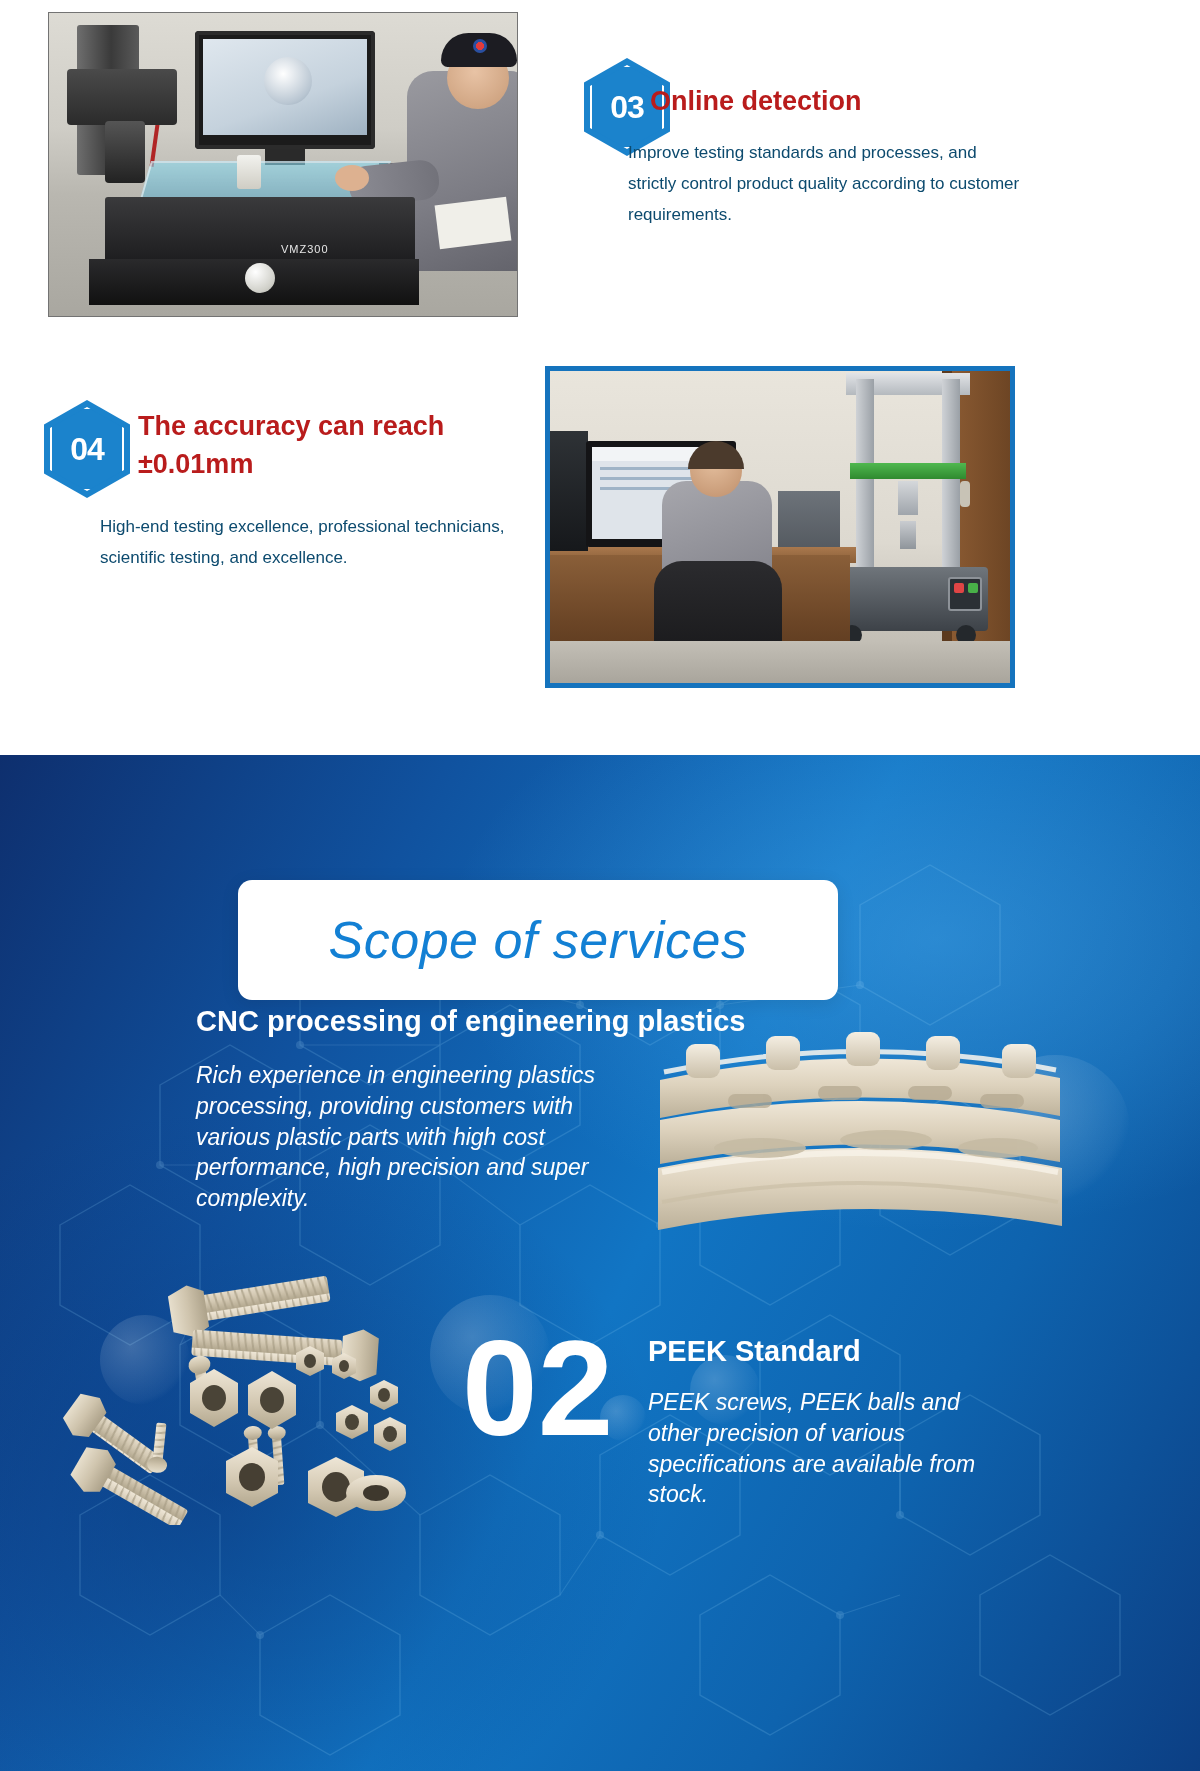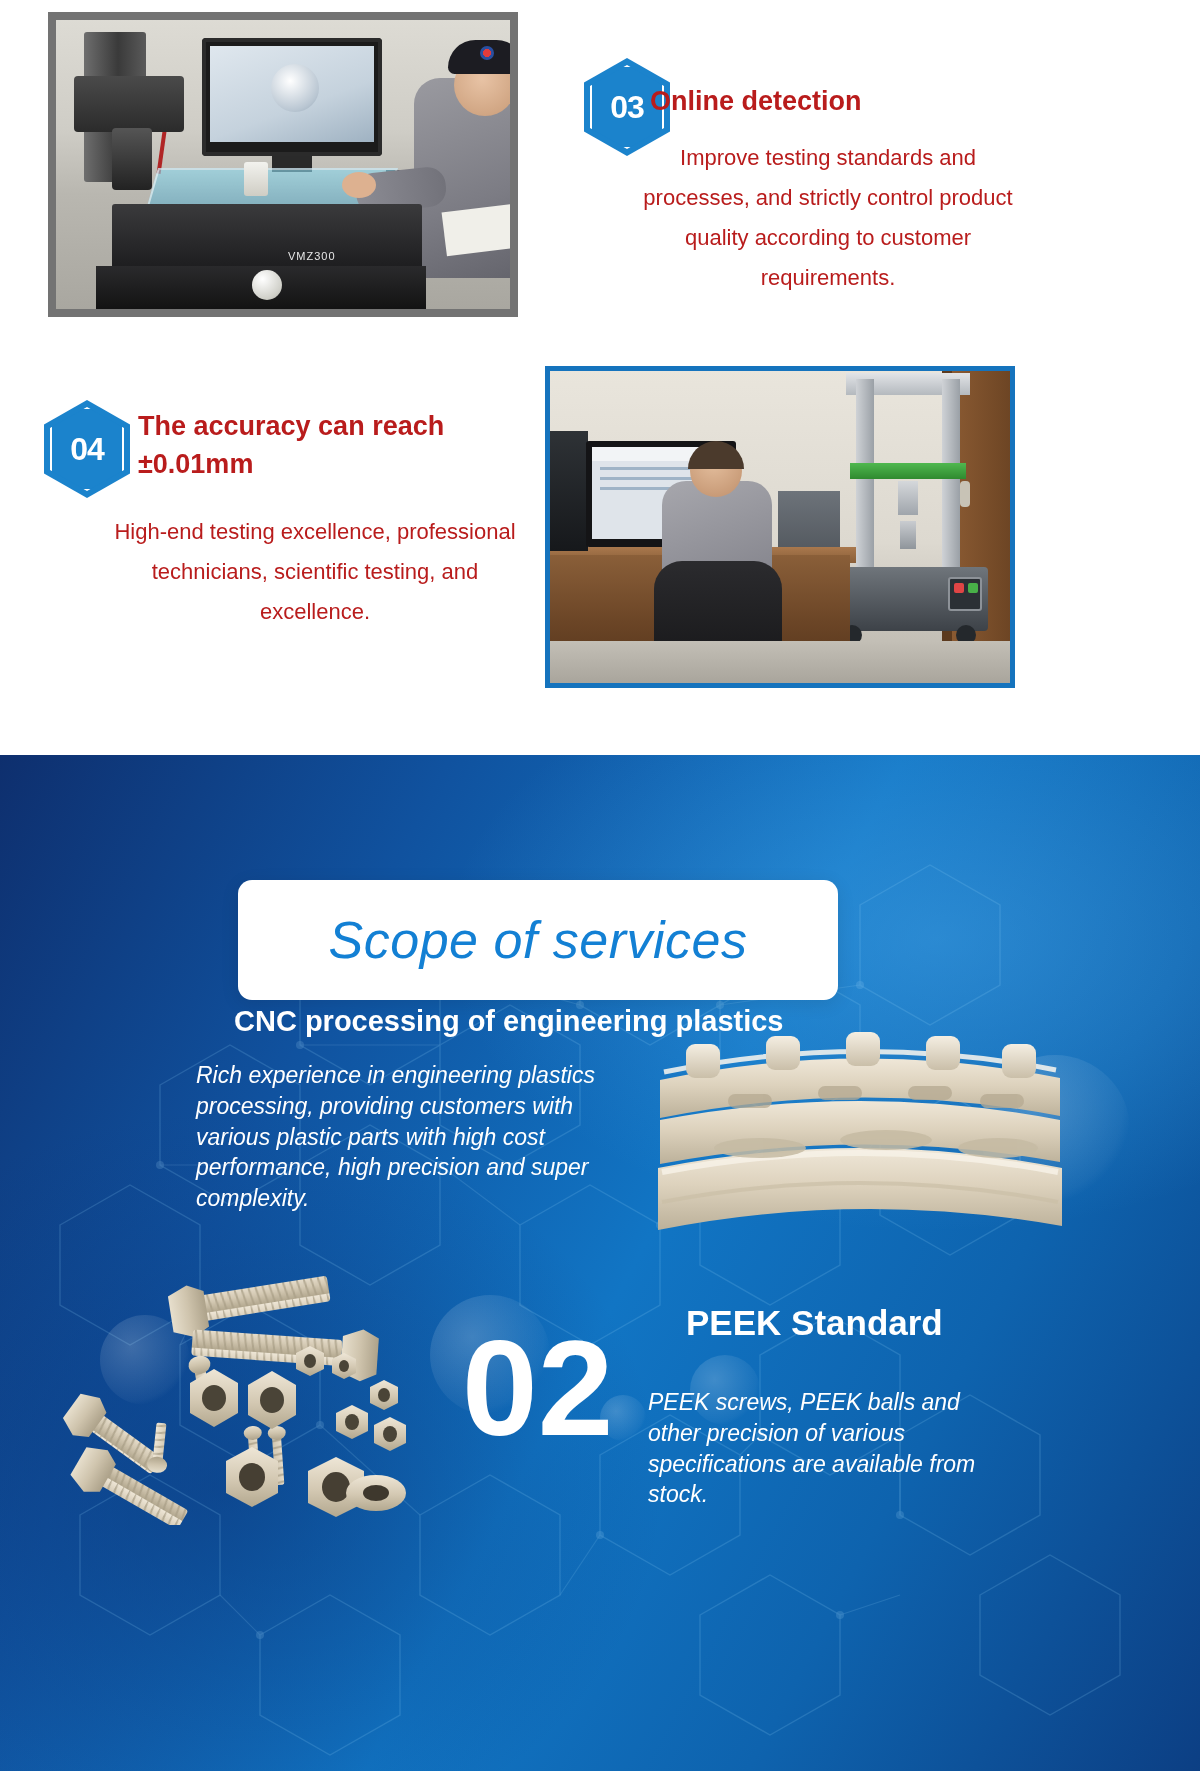--- a/index.html
+++ b/index.html
@@ -17,21 +17,21 @@
     left: 0; top: 0;
     width: 1200px; height: 840px;
     background: #ffffff;
   }
 
   
   .card03-photo {
     position: absolute;
     left: 48px; top: 12px;
     width: 470px; height: 305px;
-    border: 8px solid #737373;
+    border: 1px solid #737373;
     background: #0c4a6e;
     overflow: hidden;
   }
   .card03-photo .ph-wall {
     position: absolute; left:0; top:0; width:100%; height:100%;
     background: linear-gradient(180deg,#dddbd4 0%, #cfcdc6 38%, #b9b7b0 60%, #a9a7a0 100%);
   }
   .ph-vmm-col {
     position:absolute; left:28px; top:12px; width:62px; height:150px;
     background: linear-gradient(90deg,#6e6e6e,#3a3a3a 55%,#5a5a5a);
@@ -288,23 +288,22 @@
   }
 
   .feat-title {
     position:absolute;
     font-size:27px; font-weight:bold; color:#b91c1c;
     line-height:1.42;
     font-family:"Liberation Sans", sans-serif;
   }
   .feat-body {
     position:absolute;
-    font-size:22px; color:#b91c1c; line-height:1.82;
-    font-family:"Liberation Sans", sans-serif;
-    text-align:center;
+    font-size:17px; color:#0c4a6e; line-height:1.82;
+    font-family:"Liberation Sans", sans-serif;
   }
 
   
   .blue-section {
     position:absolute;
     left:0; top:755px;
     width:1200px; height:1016px;
     background:
       radial-gradient(ellipse 700px 420px at 78% 18%, rgba(80,175,240,.42), rgba(80,175,240,0) 70%),
       radial-gradient(ellipse 620px 520px at 18% 72%, rgba(10,52,120,.55), rgba(10,52,120,0) 72%),
@@ -338,21 +337,20 @@
   .big-num {
     position:absolute;
     color:#ffffff; font-weight:bold;
     font-family:"Liberation Sans", sans-serif;
     line-height:1;
   }
   .svc-title {
     position:absolute;
     color:#ffffff; font-weight:bold;
     font-family:"Liberation Sans", sans-serif;
-    margin-left:38px;
   }
   .svc-body {
     position:absolute;
     color:#ffffff;
     font-family:"Liberation Sans", sans-serif;
     line-height:1.34;
     font-style:italic;
   }
 
   
@@ -558,21 +556,21 @@
       <path d="M12,182 Q210,144 408,182" stroke="#cbbfa7" stroke-width="4" fill="none" opacity=".7"></path>
       <g fill="#c6bba3" opacity=".85">
         <ellipse cx="110" cy="128" rx="46" ry="10"></ellipse>
         <ellipse cx="236" cy="120" rx="46" ry="10"></ellipse>
         <ellipse cx="348" cy="128" rx="40" ry="10"></ellipse>
       </g>
     </svg>
   </div>
 
   <div class="big-num" style="left:462px; top:565px; font-size:136px;">02</div>
-  <div class="svc-title" style="left:648px; top:548px; width:420px; font-size:35px;">PEEK Standard</div>
+  <div class="svc-title" style="left:648px; top:580px; width:420px; font-size:29px;">PEEK Standard</div>
   <div class="svc-body" style="left:648px; top:632px; width:370px; font-size:23px;">PEEK screws, PEEK balls and other precision of various specifications are available from stock.</div>
 
   <div class="peek-bolts">
     <svg viewBox="0 0 400 260" width="400" height="260">
       <defs>
         <linearGradient id="bg1" x1="0" y1="0" x2="0" y2="1">
           <stop offset="0%" stop-color="#eee6d6"></stop>
           <stop offset="55%" stop-color="#d3c8b2"></stop>
           <stop offset="100%" stop-color="#b3a88f"></stop>
         </linearGradient>

